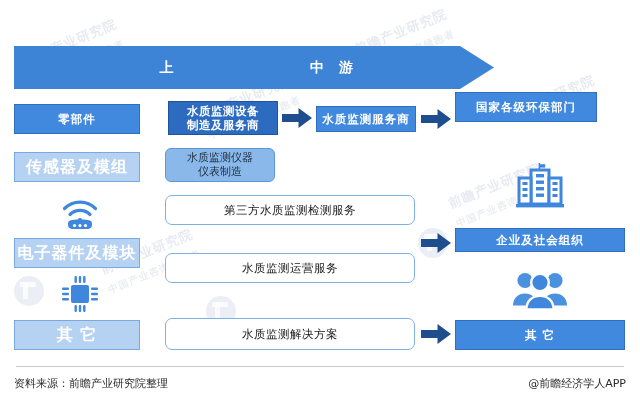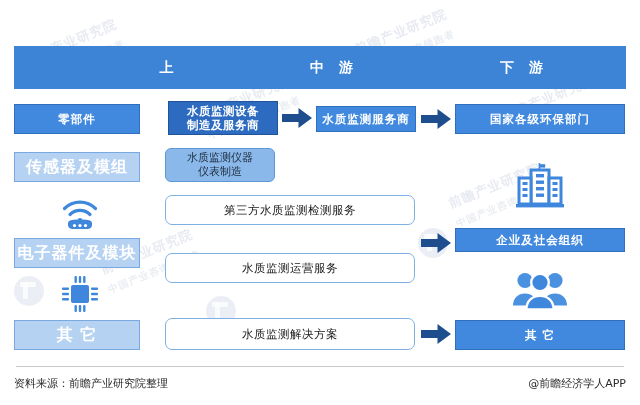--- a/index.html
+++ b/index.html
@@ -122,23 +122,20 @@
   <div class="wm-logo" style="left:14px;top:276px;"></div>
   <div class="wm-logo" style="left:418px;top:228px;"></div>
   <div class="wm-logo" style="left:206px;top:296px;"></div>
 
 
   <div class="chev chev-1">
     <span>上 游</span>
   </div>
   <div class="chev chev-2">
     <span>中 游</span>
-  </div>
-  <div class="chev chev-3">
-    <span>下 游</span>
   </div>
 
   <div class="box box-solid" style="left:14px;top:104px;width:126px;height:30px;">零部件</div>
 
   <div class="box box-light" style="left:14px;top:152px;width:126px;height:30px;">传感器及模组</div>
 
   <div class="icon" style="left:58px;top:196px;">
     <svg width="44" height="34" viewBox="0 0 44 34">
       <g fill="none" stroke="#3f86dd" stroke-width="3.2" stroke-linecap="round">
         <path d="M6.5 12.5a22 22 0 0 1 31 0"></path>
@@ -193,21 +190,21 @@
   <div class="box box-white" style="left:165px;top:253px;width:250px;height:30px;">水质监测运营服务</div>
 
   <div class="box box-white" style="left:165px;top:195px;width:250px;height:30px;">第三方水质监测检测服务</div>
 
   <div class="box box-white" style="left:165px;top:318px;width:250px;height:32px;">水质监测解决方案</div>
 
   <div class="arrow" style="left:421px;top:109px;width:30px;height:20px;"></div>
   <div class="arrow" style="left:421px;top:233px;width:30px;height:20px;"></div>
   <div class="arrow" style="left:421px;top:324px;width:30px;height:20px;"></div>
 
-  <div class="box box-solid" style="left:455px;top:104px;width:170px;height:30px;">国家各级环保部门</div>
+  <div class="box box-solid" style="left:455px;top:92px;width:142px;height:30px;">国家各级环保部门</div>
 
   <div class="icon" style="left:514px;top:162px;">
     <svg width="52" height="46" viewBox="0 0 52 46">
       <rect x="24.6" y="1" width="1.6" height="7" fill="#3f86dd"></rect>
       <path d="M25.8 2.2h5.4v3.4h-5.4z" fill="#3f86dd"></path>
       <rect x="17" y="8" width="18" height="34" fill="#ffffff" stroke="#3f86dd" stroke-width="3"></rect>
       <rect x="5" y="16" width="12" height="26" fill="#ffffff" stroke="#3f86dd" stroke-width="3"></rect>
       <rect x="35" y="16" width="12" height="26" fill="#ffffff" stroke="#3f86dd" stroke-width="3"></rect>
       <g fill="#3f86dd">
         <rect x="22" y="12" width="8" height="3.4"></rect>

